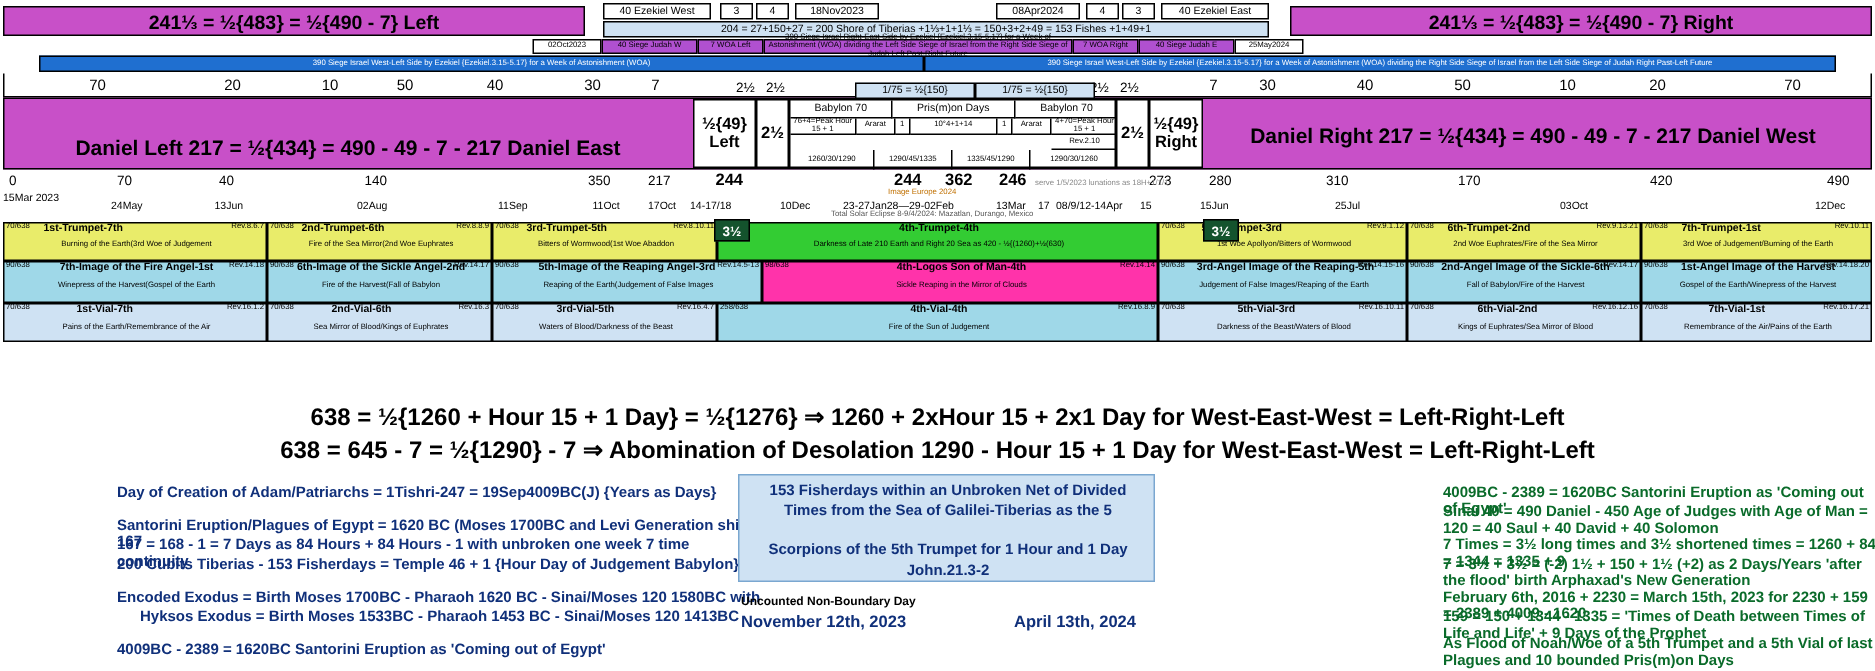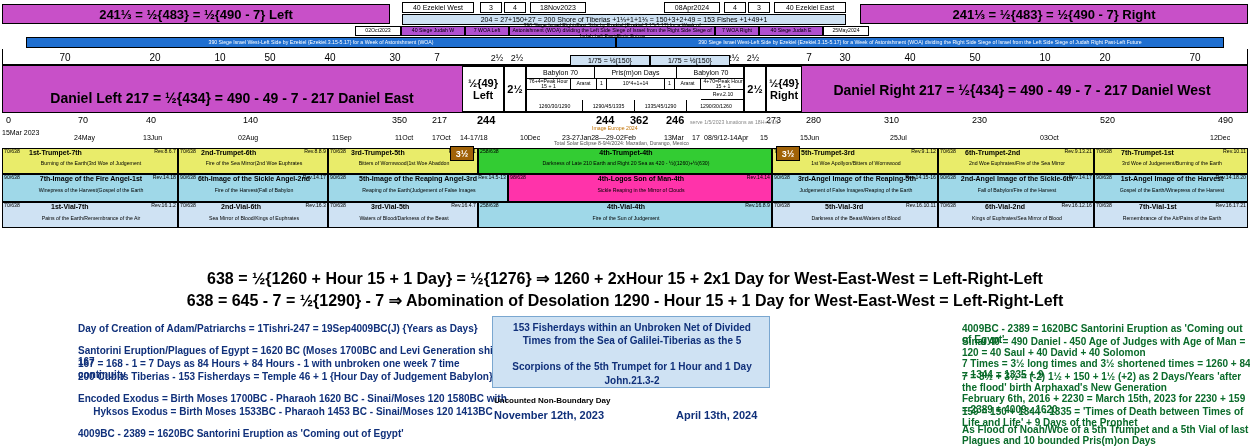--- a/index.html
+++ b/index.html
@@ -12,21 +12,21 @@
   
   .magenta{background:#c850c8;border:1px solid #000;}
   .violet{background:#b050d0;border:1px solid #000;}
   .blue{background:#1f6fd0;color:#fff;border:1px solid #000;}
   .lblue{background:#cfe2f3;border:1px solid #000;}
   .white{background:#ffffff;border:1px solid #000;}
   .cyan{background:#9fd8e8;border:1px solid #000;}
   .ybar{background:#e9ec6a;border:1px solid #000;}
   .green{background:#33cc33;border:1px solid #000;}
   .pink{background:#ff33aa;border:1px solid #000;}
-  .redc{background:#a16207;color:#fff;border:1px solid #000;}
+  .redc{background:#14532d;color:#fff;border:1px solid #000;margin-left:26px;}
   .tiny{font-size:5.2px;line-height:1.05;}
   .tiny7{font-size:7px;line-height:1.05;}
   .t8{font-size:8px;}
   .t9{font-size:9px;}
   .t10{font-size:10px;}
   .t11{font-size:11px;}
   .t13{font-size:13px;}
   .t14{font-size:14px;}
   .t16{font-size:16px;}
   .navy{color:#10307a;}
@@ -123,22 +123,22 @@
   <div class="abs t9" style="left:243px;top:115px;">140</div>
   <div class="abs t9" style="left:392px;top:115px;">350</div>
   <div class="abs t9" style="left:432px;top:115px;">217</div>
   <div class="abs t11 b" style="left:477px;top:114px;">244</div>
   <div class="abs t11 b" style="left:596px;top:114px;">244</div>
   <div class="abs t11 b" style="left:630px;top:114px;">362</div>
   <div class="abs t11 b" style="left:666px;top:114px;">246</div>
   <div class="abs t9" style="left:766px;top:115px;">273</div>
   <div class="abs t9" style="left:806px;top:115px;">280</div>
   <div class="abs t9" style="left:884px;top:115px;">310</div>
-  <div class="abs t9" style="left:972px;top:115px;">230</div>
-  <div class="abs t9" style="left:1100px;top:115px;">520</div>
+  <div class="abs t9" style="left:972px;top:115px;">170</div>
+  <div class="abs t9" style="left:1100px;top:115px;">420</div>
   <div class="abs t9" style="left:1218px;top:115px;">490</div>
 
   <div class="abs tiny7" style="left:2px;top:129px;width:40px;line-height:1.15;">
     <span>15Mar 2023</span>
   </div>
   <div class="abs tiny7" style="left:74px;top:134px;">24May</div>
   <div class="abs tiny7" style="left:143px;top:134px;">13Jun</div>
   <div class="abs tiny7" style="left:238px;top:134px;">02Aug</div>
   <div class="abs tiny7" style="left:332px;top:134px;">11Sep</div>
   <div class="abs tiny7" style="left:395px;top:134px;">11Oct</div>

